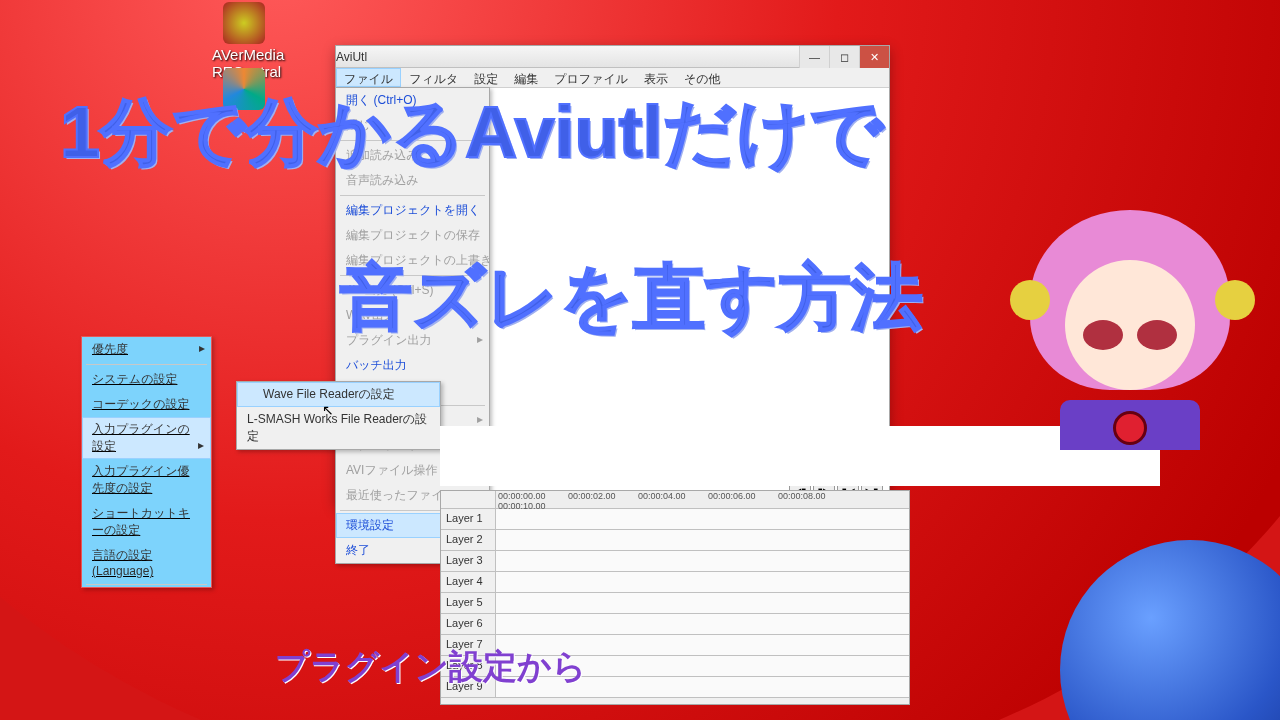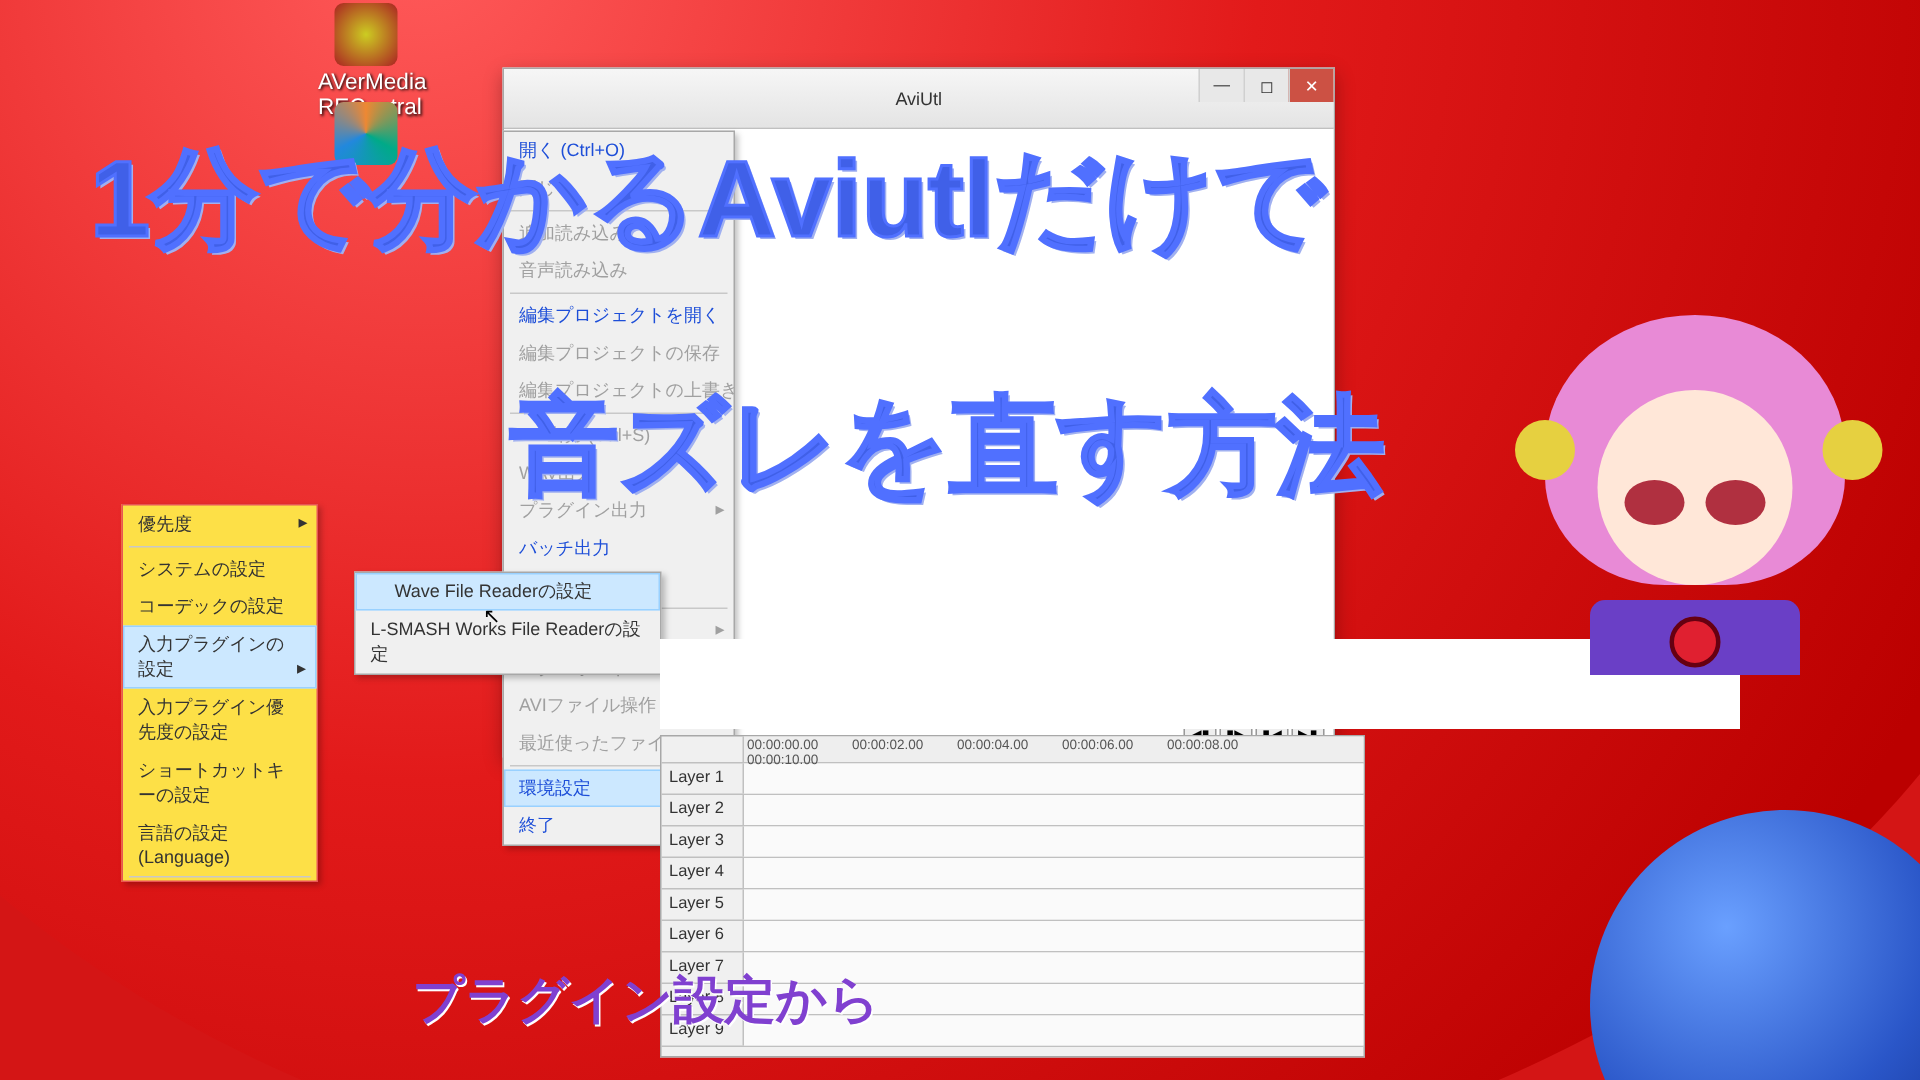--- a/index.html
+++ b/index.html
@@ -10,21 +10,21 @@
 .bg-blue-disc{position:absolute;width:260px;height:260px;border-radius:50%;background:radial-gradient(circle at 35% 30%,#6aa0ff 0%,#2a56c8 55%,#0e2a88 100%);bottom:-80px;right:-40px;}
 
 
 .desk-icon{position:absolute;width:64px;text-align:center;color:#fff;font-size:15px;text-shadow:1px 1px 2px #000;}
 .desk-icon .ic{width:42px;height:42px;margin:0 auto 2px;border-radius:6px;}
 .ic-avm{background:radial-gradient(#cc2,#a22);}
 .ic-chr{background:conic-gradient(#e83,#0a8,#28d,#e83);border-radius:50%;}
 
 
 .aviutl{position:absolute;left:335px;top:45px;width:555px;height:460px;background:#fff;border:1px solid #a8a8a8;box-shadow:0 4px 12px rgba(0,0,0,.3);}
-.titlebar{height:40px;background:linear-gradient(#f6f6f6,#e4e4e4);border-bottom:1px solid #c0c0c0;display:flex;align-items:center;justify-content:center;position:relative;font-size:12px;color:#333;}
+.titlebar{height:22px;background:linear-gradient(#f6f6f6,#e4e4e4);border-bottom:1px solid #c0c0c0;display:flex;align-items:center;justify-content:flex-start;position:relative;font-size:12px;color:#333;}
 .win-ctrl{position:absolute;right:0;top:0;display:flex;}
 .win-ctrl div{width:30px;height:22px;display:flex;align-items:center;justify-content:center;font-size:11px;border-left:1px solid #d0d0d0;cursor:pointer;}
 .win-ctrl .min{background:#e8e8e8;}
 .win-ctrl .max{background:#e8e8e8;}
 .win-ctrl .cls{background:#cc5144;color:#fff;}
 .menubar{height:20px;background:#f0f0f0;border-bottom:1px solid #d0d0d0;display:flex;font-size:12px;color:#333;}
 .menubar div{padding:3px 8px;cursor:pointer;}
 .menubar .active{background:#cce8ff;border:1px solid #99d1ff;padding:2px 7px;}
 .canvas{flex:1;background:#fff;height:390px;}
 .playbar{height:26px;border-top:1px solid #d0d0d0;display:flex;align-items:center;justify-content:flex-end;padding:0 6px;gap:2px;}
@@ -32,21 +32,21 @@
 
 
 .dropdown{position:absolute;left:335px;top:87px;width:155px;background:#f0f0f0;border:1px solid #a8a8a8;box-shadow:2px 2px 4px rgba(0,0,0,.25);font-size:12px;}
 .dropdown .mi{padding:4px 10px;color:#1d4ed8;cursor:pointer;white-space:nowrap;position:relative;}
 .dropdown .mi.dis{color:#a0a0a0;}
 .dropdown .mi.hl{background:#cce8ff;border:1px solid #99d1ff;padding:3px 9px;}
 .dropdown .sep{height:1px;background:#c8c8c8;margin:2px 4px;}
 .dropdown .mi .arr{position:absolute;right:6px;}
 
 
-.submenu1{position:absolute;left:81px;top:336px;width:131px;background:#fde047;border:1px solid #e85555;box-shadow:2px 2px 4px rgba(0,0,0,.25);font-size:12px;}
+.submenu1{position:absolute;left:81px;top:336px;width:131px;background:#7dd3fc;border:1px solid #e85555;box-shadow:2px 2px 4px rgba(0,0,0,.25);font-size:12px;text-decoration:underline;}
 .submenu1 .mi{padding:4px 10px;color:#333;cursor:pointer;position:relative;}
 .submenu1 .mi.hl{background:#cce8ff;border:1px solid #99d1ff;padding:3px 9px;}
 .submenu1 .sep{height:1px;background:#c8c8c8;margin:2px 4px;}
 .submenu1 .mi .arr{position:absolute;right:6px;}
 
 
 .submenu2{position:absolute;left:236px;top:381px;width:205px;background:#f0f0f0;border:1px solid #a8a8a8;box-shadow:2px 2px 4px rgba(0,0,0,.25);font-size:12px;}
 .submenu2 .mi{padding:4px 10px;color:#333;cursor:pointer;}
 .submenu2 .mi.hl{background:#cce8ff;border:1px solid #99d1ff;padding:3px 25px;}
 
@@ -101,20 +101,29 @@
 
 <div class="aviutl">
   <div class="titlebar">
     <span>AviUtl</span>
     <div class="win-ctrl">
       <div class="min">—</div>
       <div class="max">◻</div>
       <div class="cls">✕</div>
     </div>
   </div>
+  <div class="menubar" id="menubar">
+      <div class="active">ファイル</div>
+      <div>フィルタ</div>
+      <div>設定</div>
+      <div>編集</div>
+      <div>プロファイル</div>
+      <div>表示</div>
+      <div>その他</div>
+    </div>
   <div class="canvas"></div>
   <div class="playbar">
     <button>◀▮</button>
     <button>▮▶</button>
     <button>▮◀</button>
     <button>▶▮</button>
   </div>
 </div>
 
 <div class="dropdown" id="filemenu">

